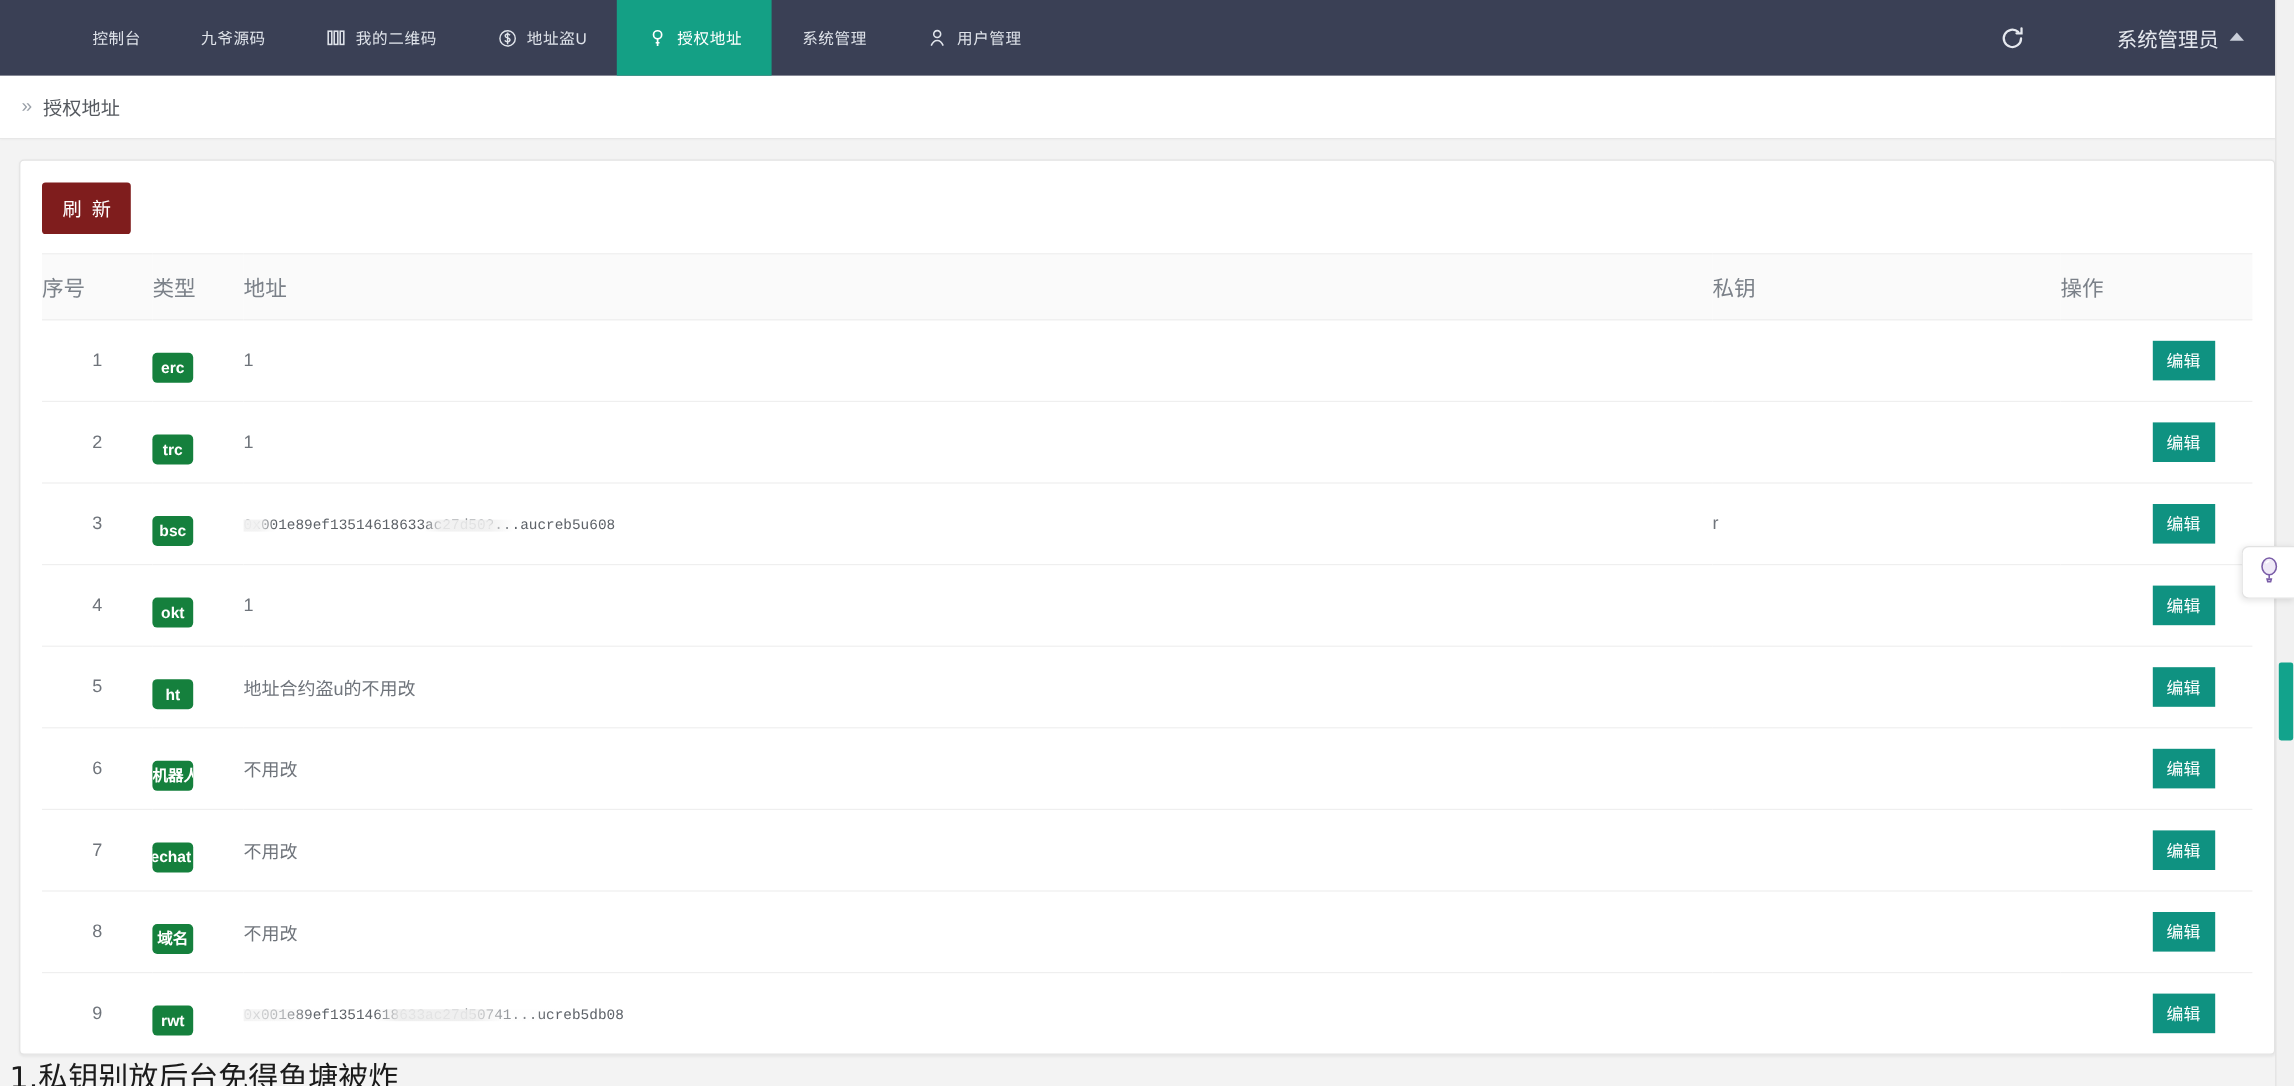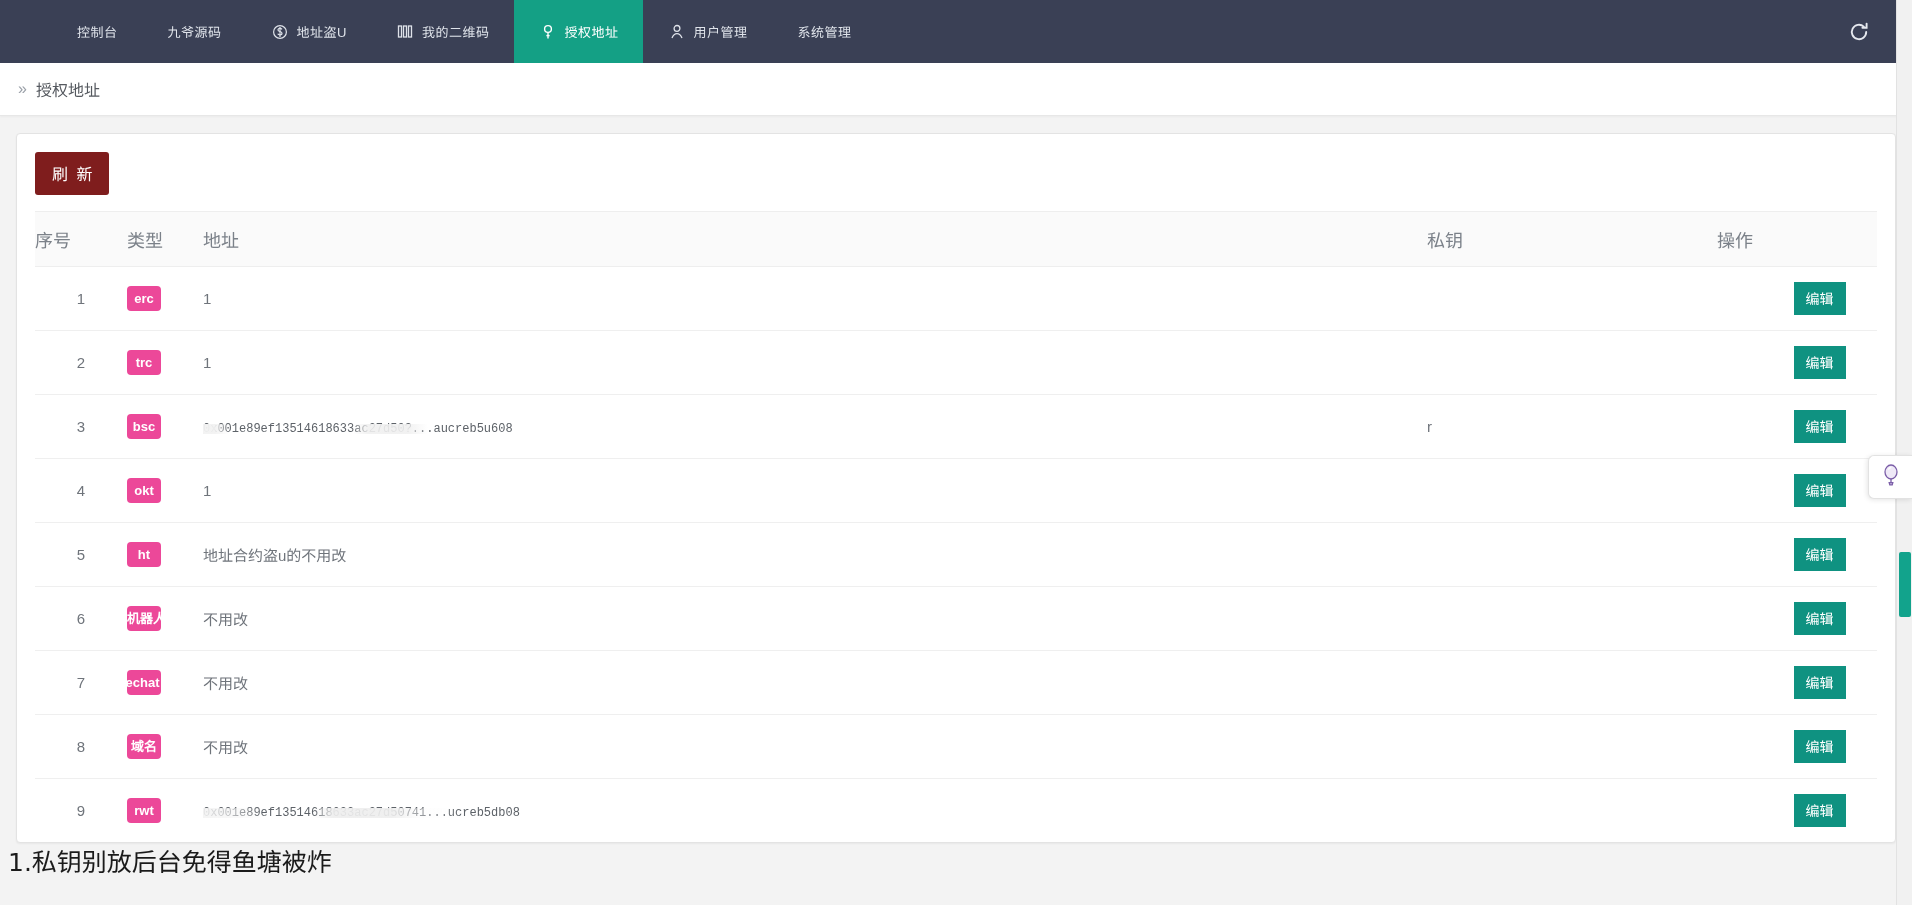--- a/index.html
+++ b/index.html
@@ -141,29 +141,30 @@
   td.col-idx  { text-align: center; color: #74797f; }
   td.col-addr { padding-left: 8px; color: #6f747b; }
   td.col-key  { color: #6f747b; }
   td.col-op   { text-align: center; }
 
   .badge {
     display: inline-block;
     width: 34px;
     height: 25px;
     line-height: 25px;
-    background: #ec4899;
+    background: #15803d;
     color: #ffffff;
     border-radius: 4px;
     font-size: 13px;
     font-weight: bold;
     text-align: center;
     overflow: hidden;
     white-space: nowrap;
     vertical-align: middle;
+    margin-top: 12px;
   }
   .badge.overflow { text-indent: -13px; }
   .badge.cjk { font-size: 13px; text-indent: 0; }
 
   .btn-edit {
     background: #0f9281;
     color: #ffffff;
     border: none;
     border-radius: 0;
     font-size: 14px;
@@ -284,72 +285,76 @@
     <div class="nav-item">
       <span>控制台</span>
     </div>
 
     <div class="nav-item">
       <span>九爷源码</span>
     </div>
 
     <div class="nav-item">
       <span class="nav-icon">
+        <svg width="16" height="16" viewBox="0 0 16 16" fill="none" stroke="currentColor" stroke-width="1.3">
+          <rect x="1.5" y="2" width="3" height="11"></rect>
+          <rect x="6.5" y="2" width="3" height="11"></rect>
+          <rect x="11.5" y="2" width="3" height="11"></rect>
+        </svg>
+      </span>
+      <span>我的二维码</span>
+    </div>
+
+    <div class="nav-item">
+      <span class="nav-icon">
         <svg width="16" height="16" viewBox="0 0 16 16" fill="none" stroke="currentColor" stroke-width="1.2">
           <circle cx="8" cy="8" r="6.4"></circle>
           <path d="M10 5.4c-.5-.7-1.3-1-2.1-1-1 0-1.9.55-1.9 1.5 0 2 4 1.3 4 3.3 0 1-1 1.6-2.1 1.6-.95 0-1.8-.4-2.2-1.1"></path>
           <path d="M8 3.1v9.8"></path>
         </svg>
       </span>
       <span>地址盗U</span>
-    </div>
-
-    <div class="nav-item">
-      <span class="nav-icon">
-        <svg width="16" height="16" viewBox="0 0 16 16" fill="none" stroke="currentColor" stroke-width="1.3">
-          <rect x="1.5" y="2" width="3" height="11"></rect>
-          <rect x="6.5" y="2" width="3" height="11"></rect>
-          <rect x="11.5" y="2" width="3" height="11"></rect>
-        </svg>
-      </span>
-      <span>我的二维码</span>
     </div>
 
     <div class="nav-item active">
       <span class="nav-icon">
         <svg width="16" height="16" viewBox="0 0 16 16" fill="none" stroke="currentColor" stroke-width="1.4">
           <circle cx="8" cy="5" r="3.4"></circle>
           <path d="M8 8.4v6"></path>
           <path d="M6.4 11.6h3.2"></path>
         </svg>
       </span>
       <span>授权地址</span>
     </div>
 
     <div class="nav-item">
+      <span>系统管理</span>
+    </div>
+
+    <div class="nav-item">
       <span class="nav-icon">
         <svg width="16" height="16" viewBox="0 0 16 16" fill="none" stroke="currentColor" stroke-width="1.3">
           <circle cx="8" cy="4.4" r="2.9"></circle>
           <path d="M3 14c1.2-3 3.2-4.3 5-4.3S11.8 11 13 14"></path>
         </svg>
       </span>
       <span>用户管理</span>
     </div>
-
-    <div class="nav-item">
-      <span>系统管理</span>
-    </div>
   </div>
 
   <div class="nav-right">
     <div class="nav-refresh">
       <svg width="22" height="22" viewBox="0 0 22 22" fill="none" stroke="currentColor" stroke-width="1.9" stroke-linecap="round">
         <path d="M18.2 11a7.2 7.2 0 1 1-2.4-5.4"></path>
         <path d="M18.6 2.6v4.2h-4.2"></path>
       </svg>
+    </div>
+    <div class="nav-user">
+      <span>系统管理员</span>
+      <span class="caret-up"></span>
     </div>
   </div>
 </div>
 
 <div class="breadcrumb-bar">
   <span class="crumb-chevrons">»</span>
   <span class="crumb-text">授权地址</span>
 </div>
 
 <div class="content-wrap">

